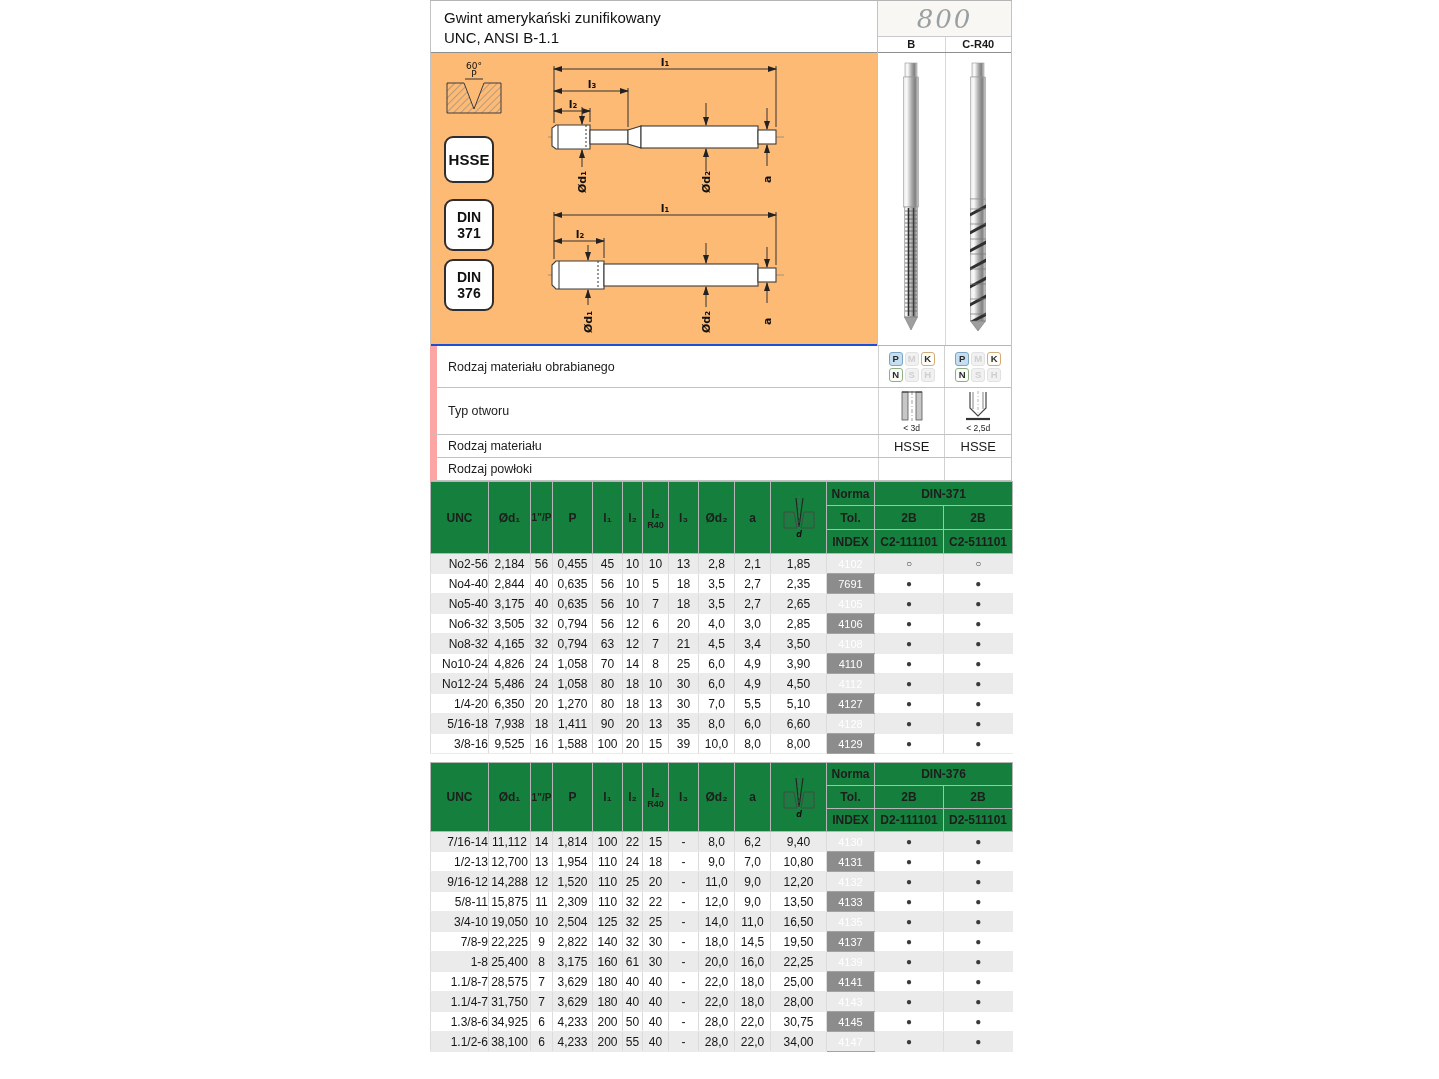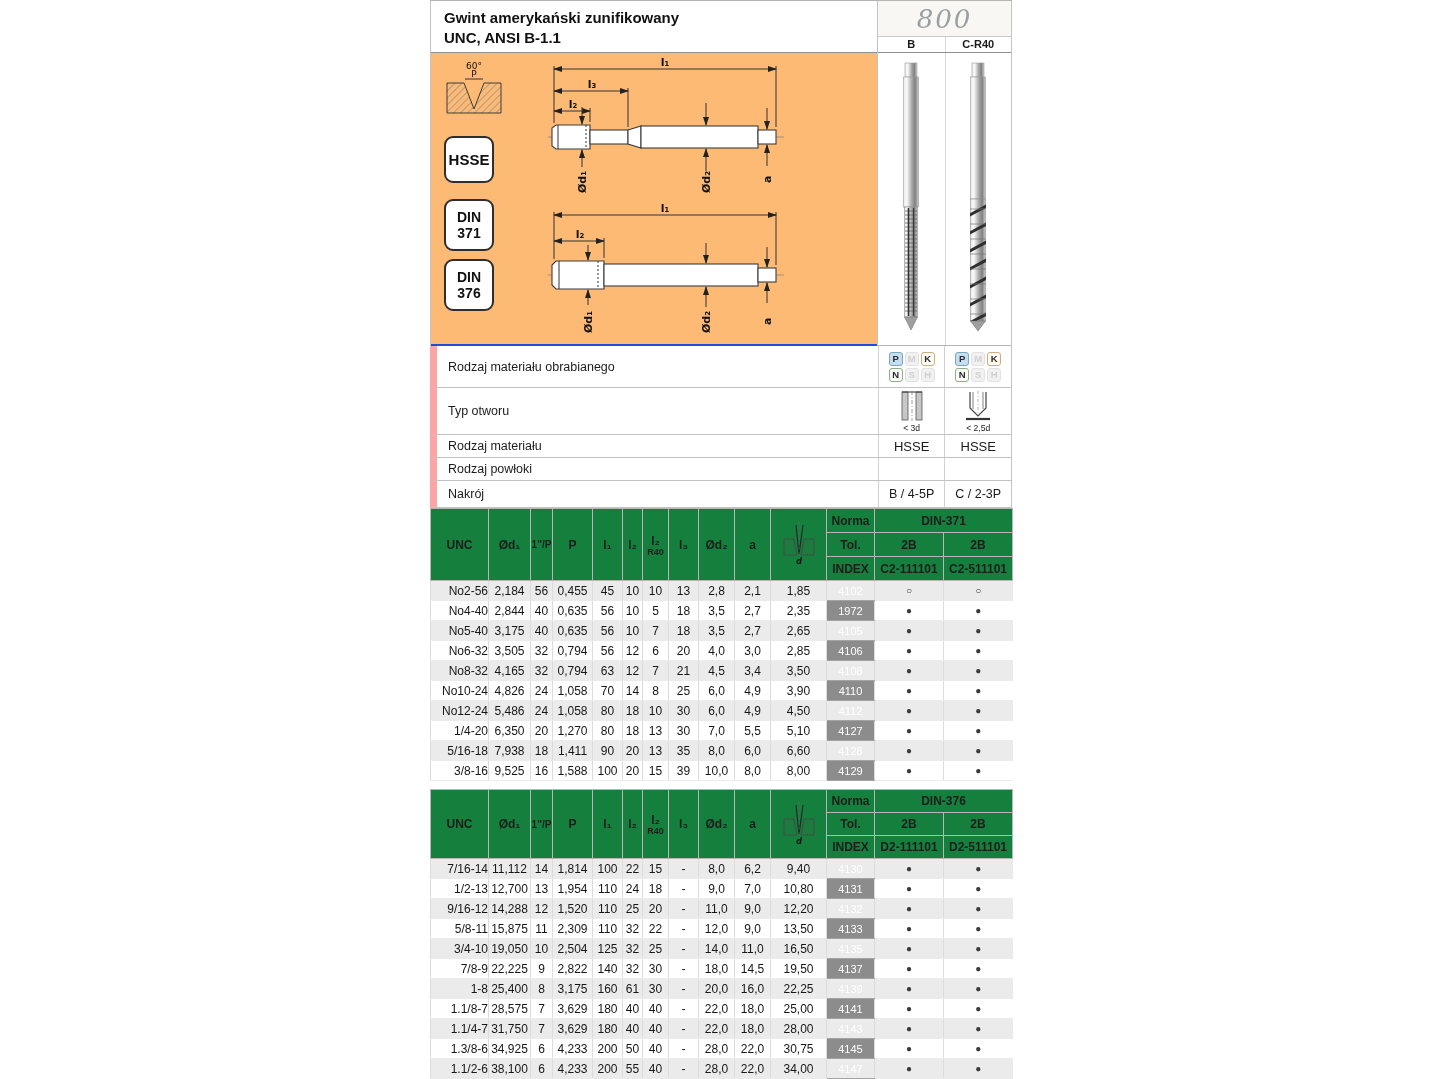--- a/index.html
+++ b/index.html
@@ -9,21 +9,21 @@
   }
   *{box-sizing:border-box}
   svg text{font-family:"DejaVu Sans","Liberation Sans",sans-serif}
 
   .sheet{position:absolute;left:430px;top:0;width:582px}
 
   
   .top{display:flex;border-top:1px solid #b5b5b5}
   .left-col{width:447px;border-left:1px solid #c3c3c3}
   .title-cell{height:52px;border-bottom:1px solid #8f8f8f;padding:7px 0 0 13px}
-  .title-cell .t1,.title-cell .t2{font-size:15px;font-weight:bold;line-height:1.3;color:#111}
+  .title-cell .t1,.title-cell .t2{font-size:15px;font-weight:normal;line-height:1.3;color:#111}
   .drawing-panel{position:relative;height:293px;border-bottom:2px solid #1d4ed8;background:#fdba74}
 
   .right-col{width:135px;border-left:1px solid #c3c3c3;border-right:1px solid #c3c3c3}
   .pageno{height:36px;background:#f8f7f3;border-bottom:1px solid #c9c9c9;
           display:flex;align-items:center;justify-content:center}
   .pageno span{font-family:"DejaVu Serif","Liberation Serif",serif;
                font-style:italic;font-size:26px;letter-spacing:2px;color:#9aa0a2}
   .bc-labels{height:16px;display:flex;border-bottom:1px solid #8f8f8f}
   .bc-labels div{width:50%;text-align:center;font-size:11px;font-weight:bold;line-height:15px}
   .bc-labels div + div{border-left:1px solid #d8d8d8}
@@ -341,25 +341,20 @@
     <div class="spec-val">HSSE</div>
     <div class="spec-val">HSSE</div>
   </div>
 
   <div class="spec-row h23">
     <div class="spec-label">Rodzaj powłoki</div>
     <div class="spec-val"></div>
     <div class="spec-val"></div>
   </div>
 
-  <div class="spec-row h27">
-    <div class="spec-label">Nakrój</div>
-    <div class="spec-val" style="font-size:12.5px">B / 4-5P</div>
-    <div class="spec-val" style="font-size:12.5px">C / 2-3P</div>
-  </div>
 
   <table class="spec t1">
     <colgroup>
       <col style="width:58px">
         <col style="width:42px">
         <col style="width:22px">
         <col style="width:40px">
       <col style="width:30px">
         <col style="width:20px">
         <col style="width:26px">
@@ -437,21 +432,21 @@
           <td>2,844</td>
           <td>40</td>
           <td>0,635</td>
           <td>56</td>
           <td>10</td>
           <td>5</td>
           <td>18</td>
           <td>3,5</td>
           <td>2,7</td>
           <td>2,35</td>
-          <td class="c-idx">1972</td>
+          <td class="c-idx">7691</td>
           <td class="c-av">●</td>
           <td class="c-av">●</td>
         </tr>
         <tr>
           <td class="c-size">No5-40</td>
           <td>3,175</td>
           <td>40</td>
           <td>0,635</td>
           <td>56</td>
           <td>10</td>

